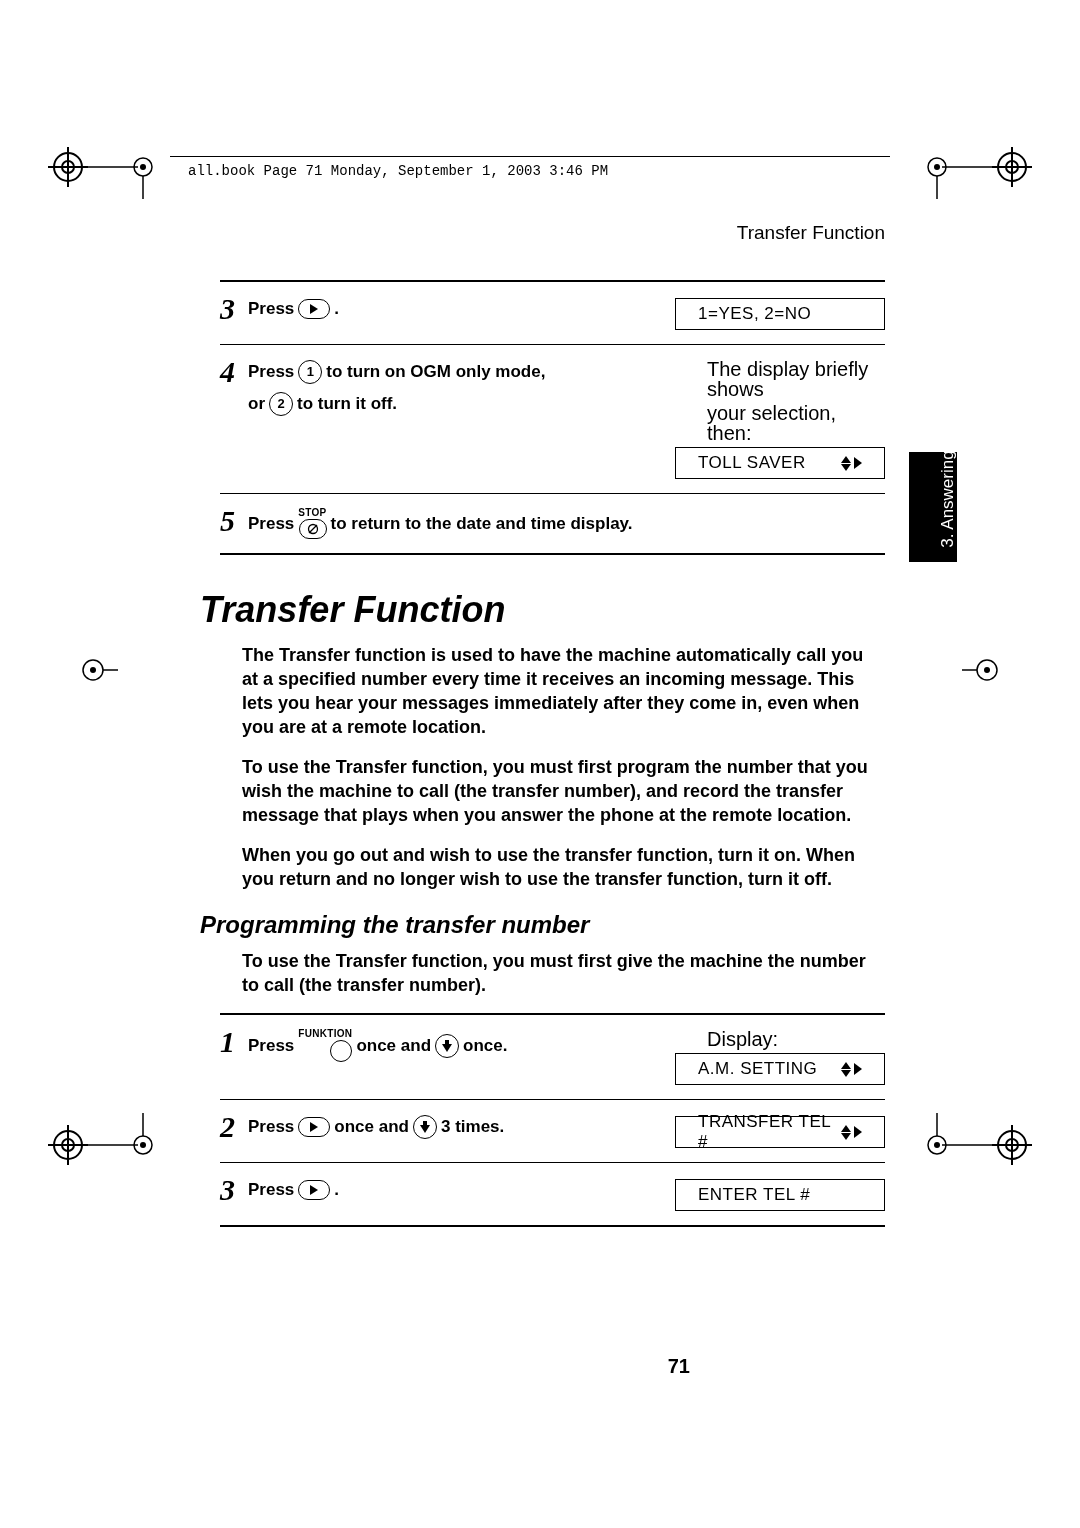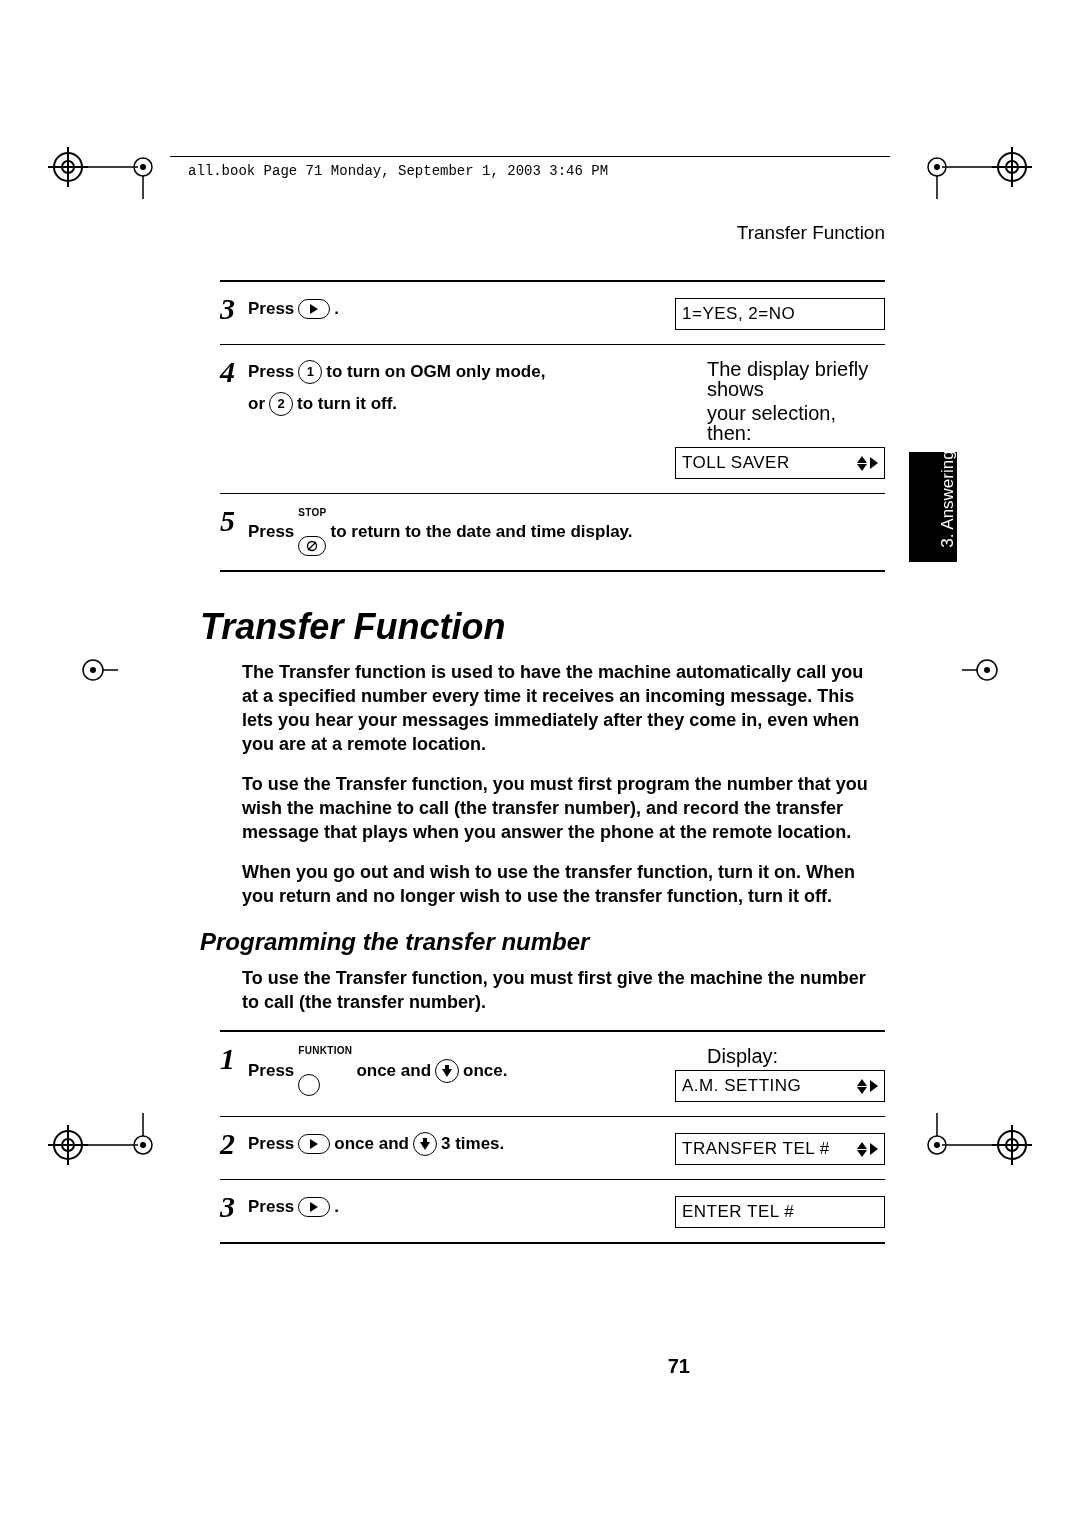--- a/index.html
+++ b/index.html
@@ -103,21 +103,21 @@
     align-items: center;
     gap: 4px;
   }
   .step-display {
     flex: 0 0 210px;
     font-size: 16px;
     font-weight: normal;
   }
   .lcd {
     border: 1.5px solid #000;
-    padding: 4px 6px;
+    padding: 4px 22px;
     font-size: 17px;
     font-family: Arial, sans-serif;
     letter-spacing: 0.5px;
     display: flex;
     justify-content: space-between;
     align-items: center;
     margin-top: 2px;
     height: 22px;
   }
   .disp-note {
@@ -158,24 +158,23 @@
     display: inline-flex;
     width: 22px; height: 22px;
     border: 1.5px solid #000;
     border-radius: 50%;
     align-items: center; justify-content: center;
     vertical-align: middle;
   }
   .key-labeled {
     display: inline-flex;
     flex-direction: column;
-    align-items: flex-start;
+    align-items: flex-end;
     vertical-align: middle;
     line-height: 10px;
-    gap: 17px;
   }
   .key-labeled .lbl {
     font-size: 10px;
     font-weight: bold;
     letter-spacing: 0.3px;
   }
   .key-labeled .shape {
     display: inline-flex;
     width: 26px; height: 18px;
     border: 1.5px solid #000;

